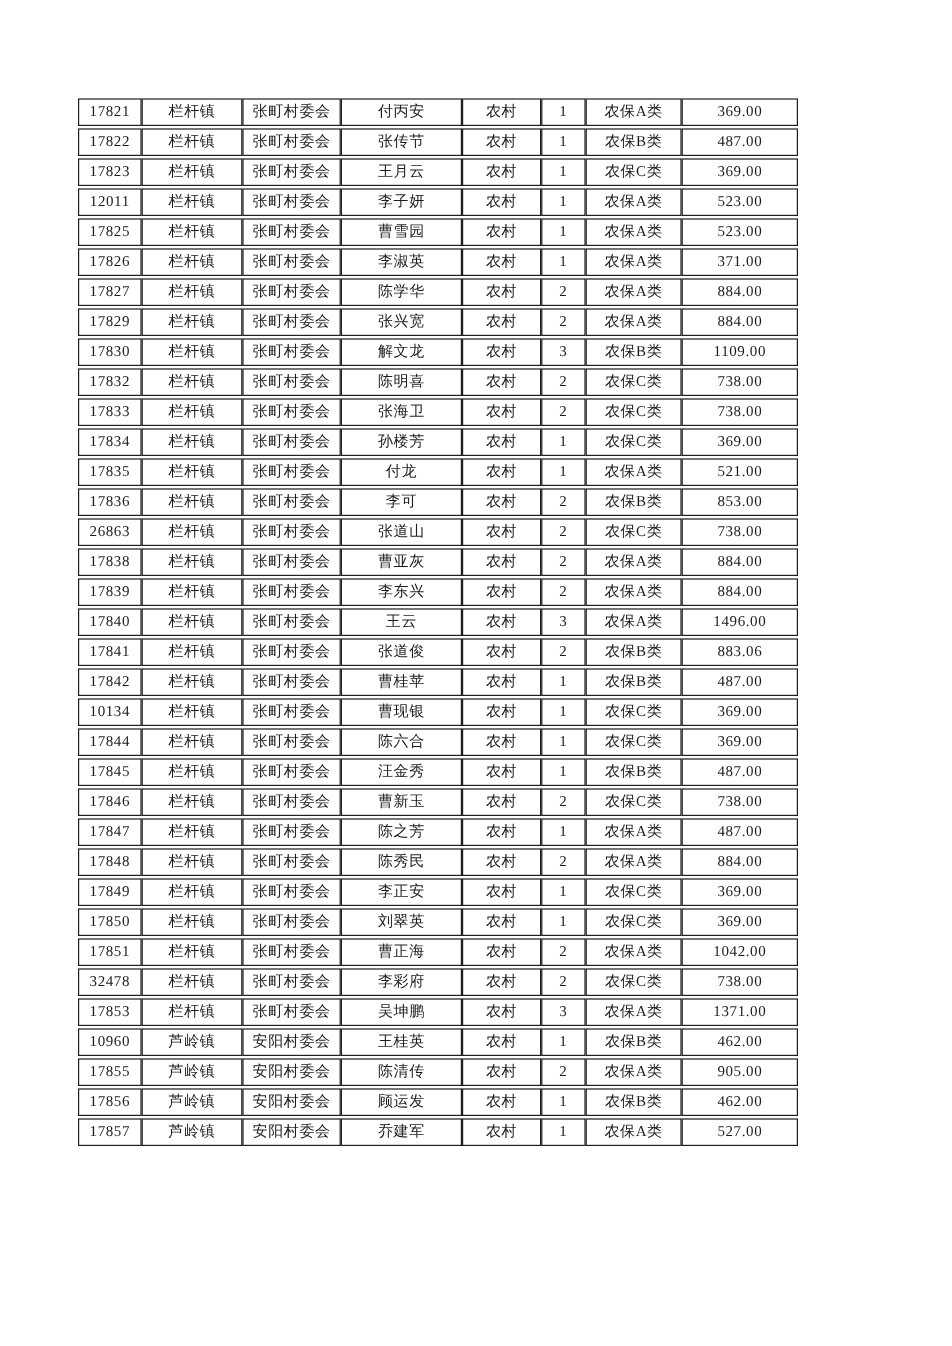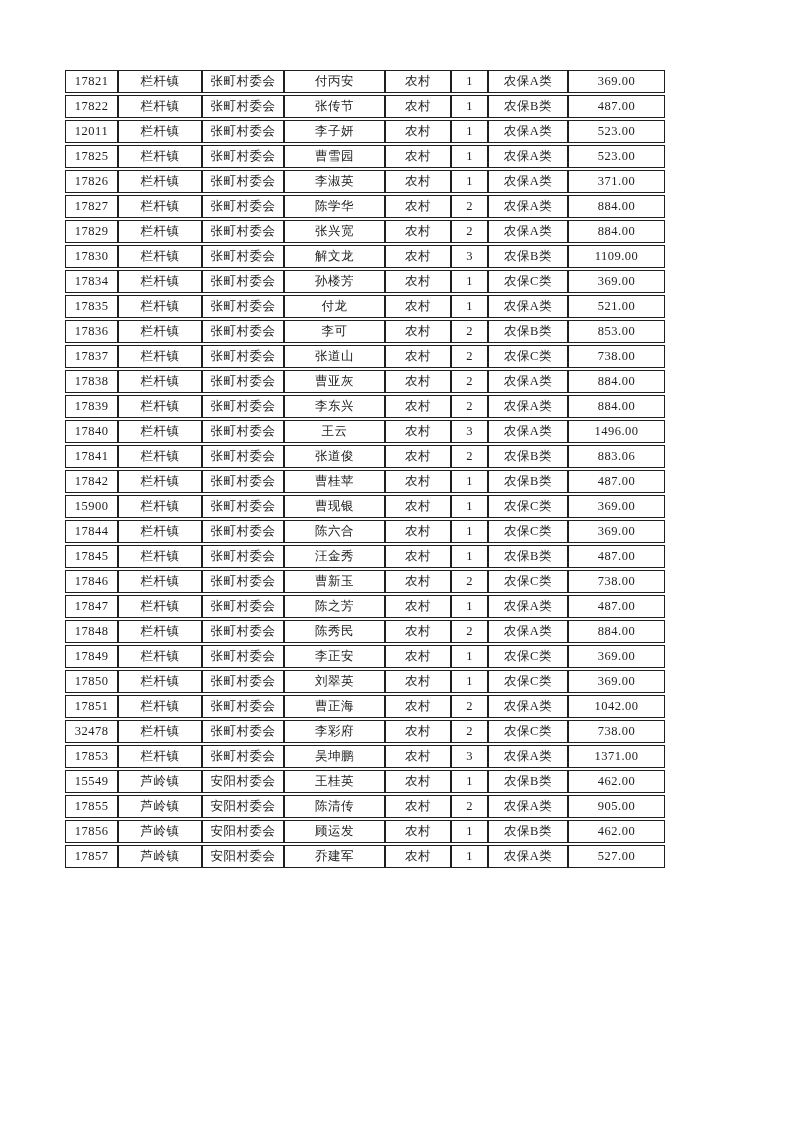--- a/index.html
+++ b/index.html
@@ -17,21 +17,21 @@
   .page {
     position: absolute;
     left: 0; top: 0;
     width: 793px;
     height: 1122px;
     background: #ffffff;
   }
   .table-wrap {
     position: absolute;
     left: 65px;
-    top: 68px;
+    top: 80px;
     width: 600px;
   }
   table.data-table {
     width: 600px;
     table-layout: fixed;
     border-collapse: separate;
     border-spacing: 0 2px;
   }
   table.data-table td {
     box-sizing: border-box;
@@ -87,20 +87,30 @@
             <td>17822</td>
             <td>栏杆镇</td>
             <td>张町村委会</td>
             <td>张传节</td>
             <td>农村</td>
             <td>1</td>
             <td>农保B类</td>
             <td>487.00</td>
           </tr>
           <tr>
+            <td>17823</td>
+            <td>栏杆镇</td>
+            <td>张町村委会</td>
+            <td>王月云</td>
+            <td>农村</td>
+            <td>1</td>
+            <td>农保C类</td>
+            <td>369.00</td>
+          </tr>
+          <tr>
             <td>12011</td>
             <td>栏杆镇</td>
             <td>张町村委会</td>
             <td>李子妍</td>
             <td>农村</td>
             <td>1</td>
             <td>农保A类</td>
             <td>523.00</td>
           </tr>
           <tr>
@@ -147,20 +157,40 @@
             <td>17830</td>
             <td>栏杆镇</td>
             <td>张町村委会</td>
             <td>解文龙</td>
             <td>农村</td>
             <td>3</td>
             <td>农保B类</td>
             <td>1109.00</td>
           </tr>
           <tr>
+            <td>17832</td>
+            <td>栏杆镇</td>
+            <td>张町村委会</td>
+            <td>陈明喜</td>
+            <td>农村</td>
+            <td>2</td>
+            <td>农保C类</td>
+            <td>738.00</td>
+          </tr>
+          <tr>
+            <td>17833</td>
+            <td>栏杆镇</td>
+            <td>张町村委会</td>
+            <td>张海卫</td>
+            <td>农村</td>
+            <td>2</td>
+            <td>农保C类</td>
+            <td>738.00</td>
+          </tr>
+          <tr>
             <td>17834</td>
             <td>栏杆镇</td>
             <td>张町村委会</td>
             <td>孙楼芳</td>
             <td>农村</td>
             <td>1</td>
             <td>农保C类</td>
             <td>369.00</td>
           </tr>
           <tr>
@@ -177,21 +207,21 @@
             <td>17836</td>
             <td>栏杆镇</td>
             <td>张町村委会</td>
             <td>李可</td>
             <td>农村</td>
             <td>2</td>
             <td>农保B类</td>
             <td>853.00</td>
           </tr>
           <tr>
-            <td>17837</td>
+            <td>26863</td>
             <td>栏杆镇</td>
             <td>张町村委会</td>
             <td>张道山</td>
             <td>农村</td>
             <td>2</td>
             <td>农保C类</td>
             <td>738.00</td>
           </tr>
           <tr>
             <td>17838</td>
@@ -237,21 +267,21 @@
             <td>17842</td>
             <td>栏杆镇</td>
             <td>张町村委会</td>
             <td>曹桂苹</td>
             <td>农村</td>
             <td>1</td>
             <td>农保B类</td>
             <td>487.00</td>
           </tr>
           <tr>
-            <td>15900</td>
+            <td>10134</td>
             <td>栏杆镇</td>
             <td>张町村委会</td>
             <td>曹现银</td>
             <td>农村</td>
             <td>1</td>
             <td>农保C类</td>
             <td>369.00</td>
           </tr>
           <tr>
             <td>17844</td>
@@ -347,21 +377,21 @@
             <td>17853</td>
             <td>栏杆镇</td>
             <td>张町村委会</td>
             <td>吴坤鹏</td>
             <td>农村</td>
             <td>3</td>
             <td>农保A类</td>
             <td>1371.00</td>
           </tr>
           <tr>
-            <td>15549</td>
+            <td>10960</td>
             <td>芦岭镇</td>
             <td>安阳村委会</td>
             <td>王桂英</td>
             <td>农村</td>
             <td>1</td>
             <td>农保B类</td>
             <td>462.00</td>
           </tr>
           <tr>
             <td>17855</td>

